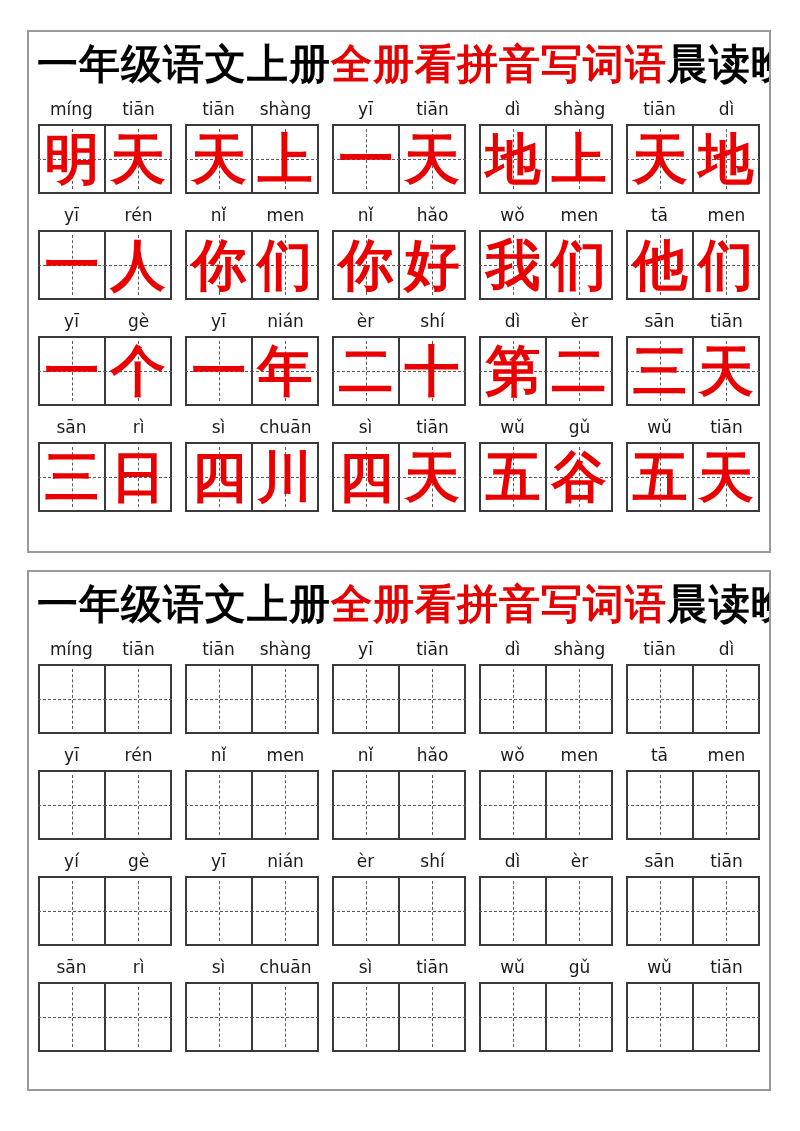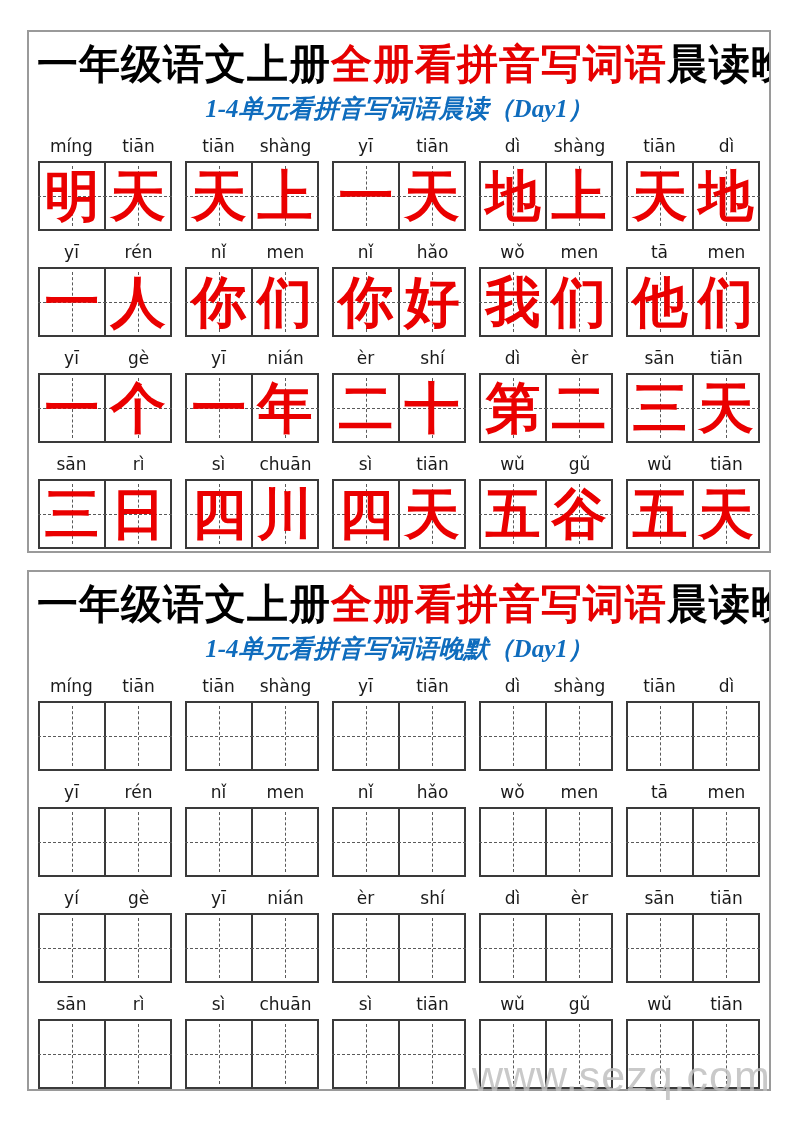--- a/index.html
+++ b/index.html
@@ -62,21 +62,20 @@
 </style>
 </head>
 <body>
 
 <div class="page">
 
   <div class="panel panel-morning">
     <div class="panel-title">
       <span>一年级语文上册</span><span class="red-part">全册看拼音写词语</span><span>晨读晚默</span>
     </div>
-    <div class="panel-subtitle">1-4单元看拼音写词语晨读（Day1）</div>
     <div class="rows">
         <div class="word-row">
           <div class="word">
     <div class="pinyin-row">
       <span class="pinyin">míng</span>
       <span class="pinyin">tiān</span>
     </div>
     <div class="boxes">
       <div class="cell">
         <span class="hanzi">明</span>
@@ -359,21 +358,20 @@
     </div>
   </div>
         </div>
       </div>
   </div>
 
   <div class="panel panel-evening">
     <div class="panel-title">
       <span>一年级语文上册</span><span class="red-part">全册看拼音写词语</span><span>晨读晚默</span>
     </div>
-    <div class="panel-subtitle">1-4单元看拼音写词语晚默（Day1）</div>
     <div class="rows">
         <div class="word-row">
           <div class="word">
     <div class="pinyin-row">
       <span class="pinyin">míng</span>
       <span class="pinyin">tiān</span>
     </div>
     <div class="boxes">
       <div class="cell">
         <span class="hanzi"></span>
@@ -652,15 +650,14 @@
       </div>
       <div class="cell">
         <span class="hanzi"></span>
       </div>
     </div>
   </div>
         </div>
       </div>
   </div>
 
-  <div class="watermark">www.sezq.com</div>
 
 </div>
 
 </body></html>

